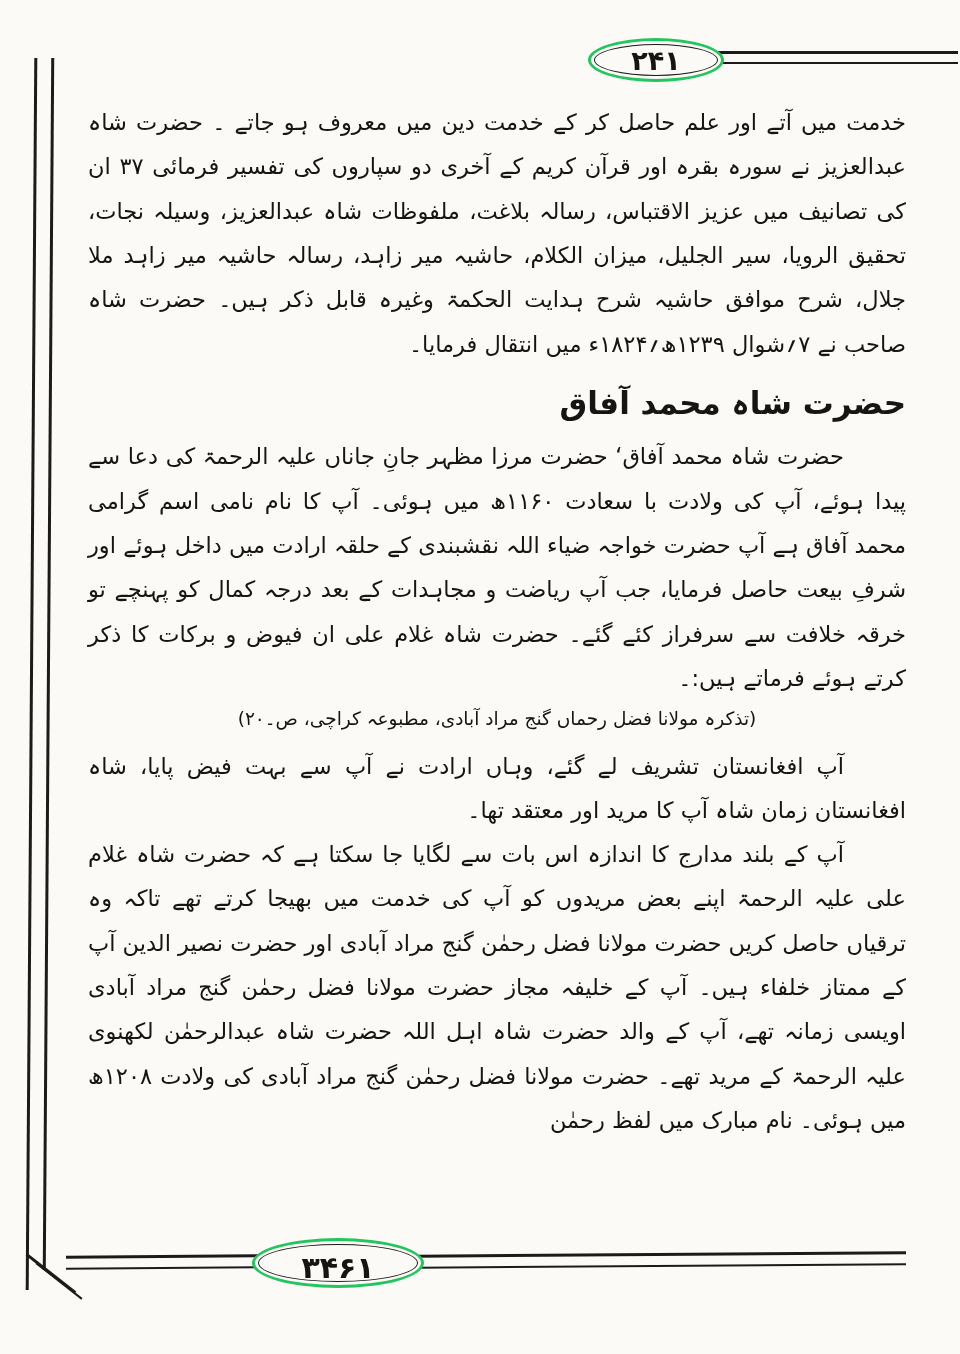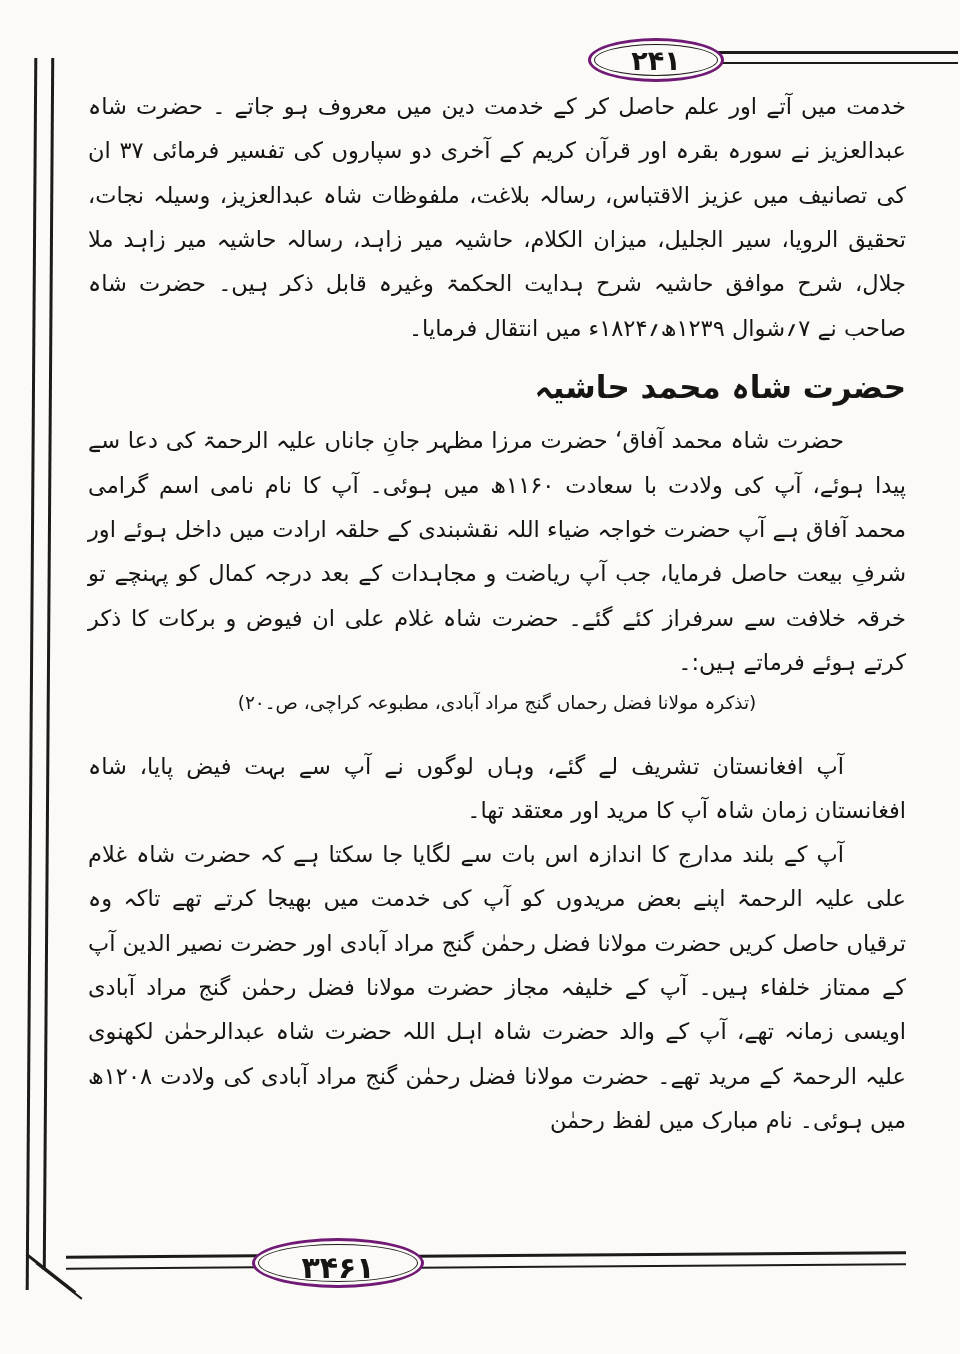--- a/index.html
+++ b/index.html
@@ -25,21 +25,21 @@
   .bottom-left-b  { left: 66px;  top: 1267px; width: 192px; height: 2px; transform: rotate(-0.5deg); }
   .bottom-right-a { left: 418px; top: 1253px; width: 488px; height: 3px; transform: rotate(-0.4deg); }
   .bottom-right-b { left: 418px; top: 1265px; width: 488px; height: 2px; transform: rotate(-0.4deg); }
   
   .diag-a { left: 20px; top: 1272px; width: 62px; height: 3px; transform: rotate(38deg); }
   .diag-b { left: 30px; top: 1280px; width: 58px; height: 2px; transform: rotate(38deg); }
 
   
   .cartouche {
     position: absolute;
-    border: 3px solid #701a75;
+    border: 3px solid #22c55e;
     border-radius: 50%;
     background: #fbfaf7;
     display: flex;
     align-items: center;
     justify-content: center;
     box-sizing: border-box;
     z-index: 2;
   }
   .cartouche::before {
     content: "";
@@ -56,21 +56,21 @@
     font-size: 27px;
     letter-spacing: 2px;
     direction: rtl;
   }
   .cartouche-bottom .num { font-size: 30px; }
 
   
   .content {
     position: absolute;
     left: 88px;
-    top: 84px;
+    top: 100px;
     width: 818px;
     direction: rtl;
     text-align: justify;
     font-size: 22.5px;
     line-height: 1.97;
   }
   .para { margin: 0; }
   .para.indent { text-indent: 62px; }
   .heading {
     font-size: 31px;
@@ -82,21 +82,21 @@
   .quote {
     width: 76%;
     margin: 4px auto 0 auto;
     text-align: center;
     font-size: 21px;
     line-height: 1.9;
   }
   .citation {
     text-align: center;
     font-size: 18.5px;
-    margin: 2px auto 24px auto;
+    margin: 2px auto 8px auto;
     line-height: 1.8;
   }
 </style>
 </head>
 <body>
 
 <div class="page">
 
   <div class="rule left-outer"></div>
   <div class="rule left-inner"></div>
@@ -111,20 +111,20 @@
 
   <div class="cartouche cartouche-top">
     <span class="num">۲۴۱</span>
   </div>
   <div class="cartouche cartouche-bottom">
     <span class="num">۳۴۶۱</span>
   </div>
 
   <div class="content">
     <p class="para">خدمت میں آتے اور علم حاصل کر کے خدمت دین میں معروف ہو جاتے ۔ حضرت شاہ عبدالعزیز نے سورہ بقرہ اور قرآن کریم کے آخری دو سپاروں کی تفسیر فرمائی ۳۷ ان کی تصانیف میں عزیز الاقتباس، رسالہ بلاغت، ملفوظات شاہ عبدالعزیز، وسیلہ نجات، تحقیق الرویا، سیر الجلیل، میزان الکلام، حاشیہ میر زاہد، رسالہ حاشیہ میر زاہد ملا جلال، شرح موافق حاشیہ شرح ہدایت الحکمۃ وغیرہ قابل ذکر ہیں۔ حضرت شاہ صاحب نے ۷؍شوال ۱۲۳۹ھ؍۱۸۲۴ء میں انتقال فرمایا۔</p>
-    <h1 class="heading">حضرت شاہ محمد حاشیہ</h1>
+    <h1 class="heading">حضرت شاہ محمد آفاق</h1>
     <p class="para indent">حضرت شاہ محمد آفاق‘ حضرت مرزا مظہر جانِ جاناں علیہ الرحمۃ کی دعا سے پیدا ہوئے، آپ کی ولادت با سعادت ۱۱۶۰ھ میں ہوئی۔ آپ کا نام نامی اسم گرامی محمد آفاق ہے آپ حضرت خواجہ ضیاء اللہ نقشبندی کے حلقہ ارادت میں داخل ہوئے اور شرفِ بیعت حاصل فرمایا، جب آپ ریاضت و مجاہدات کے بعد درجہ کمال کو پہنچے تو خرقہ خلافت سے سرفراز کئے گئے۔ حضرت شاہ غلام علی ان فیوض و برکات کا ذکر کرتے ہوئے فرماتے ہیں:۔</p>
     <div class="citation">(تذکرہ مولانا فضل رحماں گنج مراد آبادی، مطبوعہ کراچی، ص۔۲۰)</div>
-    <p class="para indent">آپ افغانستان تشریف لے گئے، وہاں لوگوں نے آپ سے بہت فیض پایا، شاہ افغانستان زمان شاہ آپ کا مرید اور معتقد تھا۔</p>
+    <p class="para indent">آپ افغانستان تشریف لے گئے، وہاں ارادت نے آپ سے بہت فیض پایا، شاہ افغانستان زمان شاہ آپ کا مرید اور معتقد تھا۔</p>
     <p class="para indent">آپ کے بلند مدارج کا اندازہ اس بات سے لگایا جا سکتا ہے کہ حضرت شاہ غلام علی علیہ الرحمۃ اپنے بعض مریدوں کو آپ کی خدمت میں بھیجا کرتے تھے تاکہ وہ ترقیاں حاصل کریں حضرت مولانا فضل رحمٰن گنج مراد آبادی اور حضرت نصیر الدین آپ کے ممتاز خلفاء ہیں۔ آپ کے خلیفہ مجاز حضرت مولانا فضل رحمٰن گنج مراد آبادی اویسی زمانہ تھے، آپ کے والد حضرت شاہ اہل اللہ حضرت شاہ عبدالرحمٰن لکھنوی علیہ الرحمۃ کے مرید تھے۔ حضرت مولانا فضل رحمٰن گنج مراد آبادی کی ولادت ۱۲۰۸ھ میں ہوئی۔ نام مبارک میں لفظ رحمٰن</p>
   </div>
 
 </div>
 
 </body></html>

